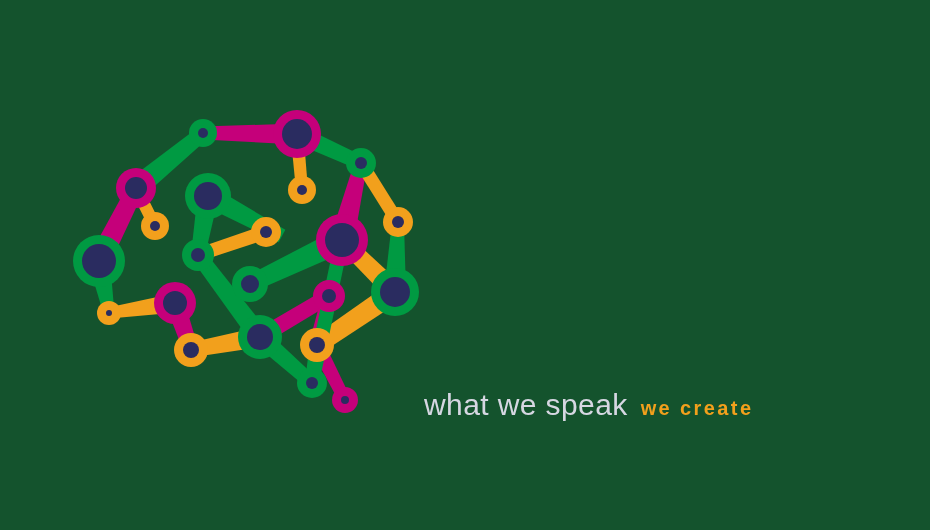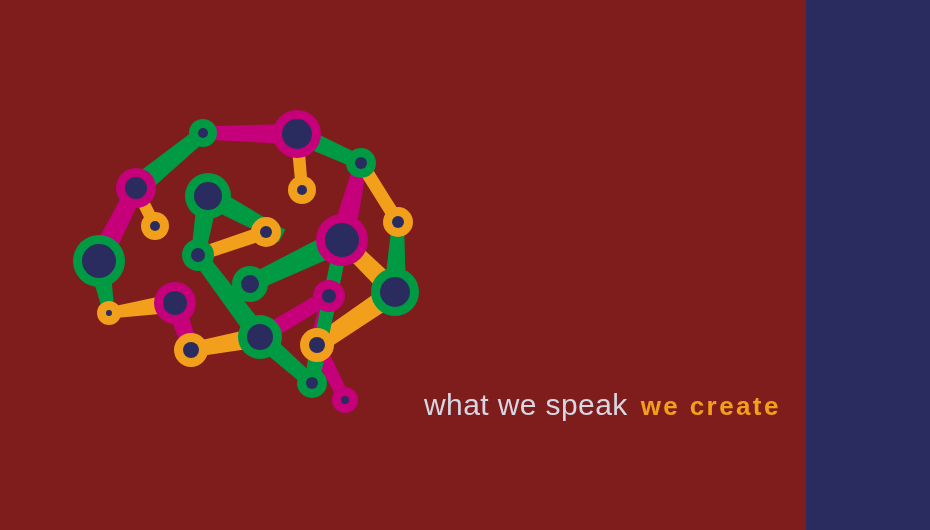--- a/index.html
+++ b/index.html
@@ -9,23 +9,23 @@
     background: #2a2c60;
   }
   body {
     width: 930px;
     height: 530px;
     overflow: hidden;
     font-family: "Liberation Sans", sans-serif;
   }
   #stage {
     position: relative;
-    width: 806px;
+    width: 930px;
     height: 530px;
-    background: #7f1d1d;
+    background: #14532d;
   }
   #brain-logo {
     position: absolute;
     left: 52px;
     top: 96px;
     width: 390px;
     height: 345px;
   }
   #tagline {
     position: absolute;
@@ -36,21 +36,21 @@
     align-items: baseline;
     white-space: nowrap;
   }
   .tag-light {
     font-size: 30px;
     font-weight: 400;
     color: #d6d7e2;
     letter-spacing: 0.4px;
   }
   .tag-accent {
-    font-size: 26px;
+    font-size: 20px;
     font-weight: 700;
     color: #f2a01c;
     letter-spacing: 2.4px;
     margin-left: 13px;
   }
 </style>
 </head>
 <body>
 
 <div id="stage">

